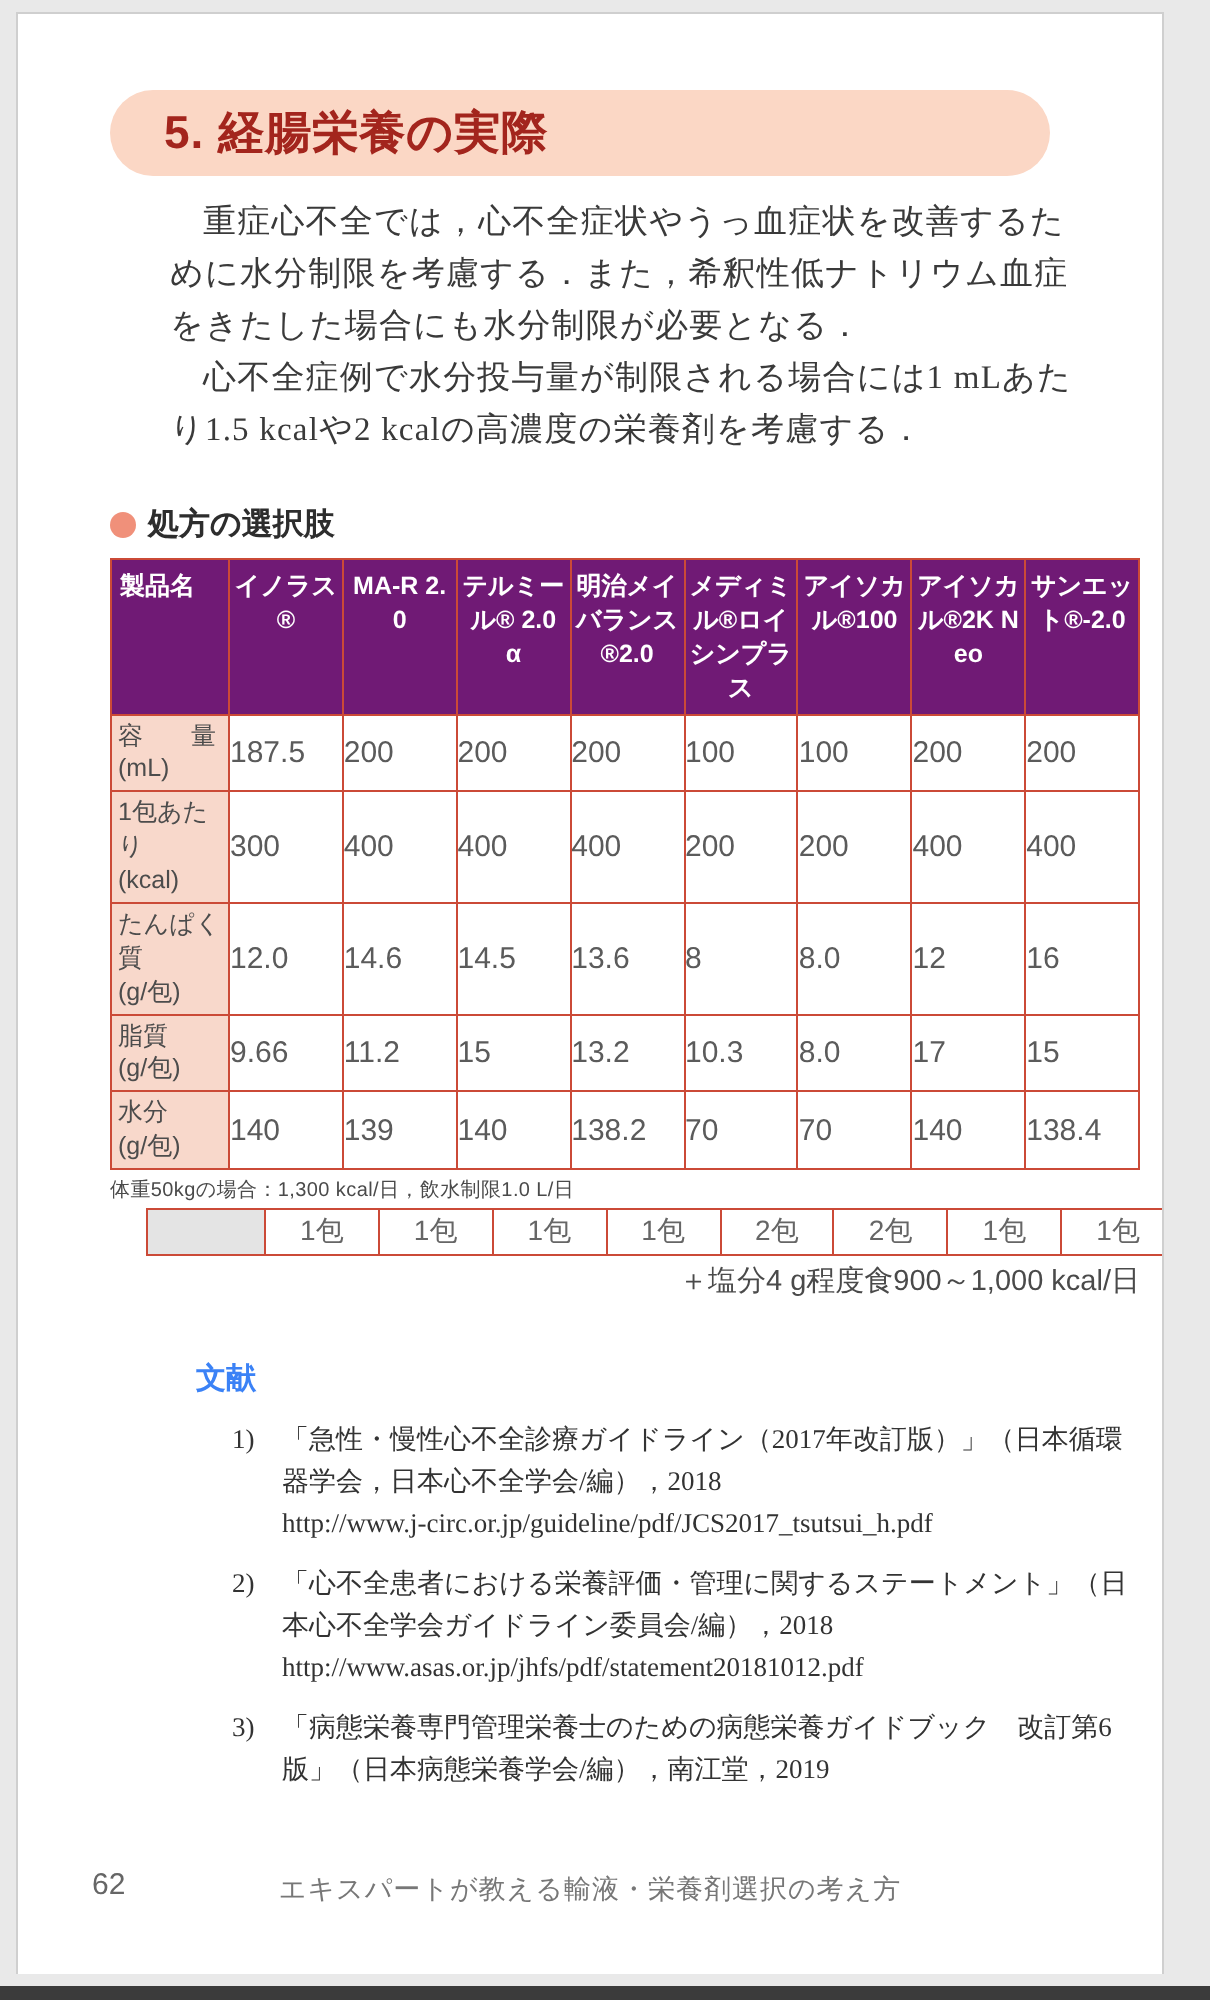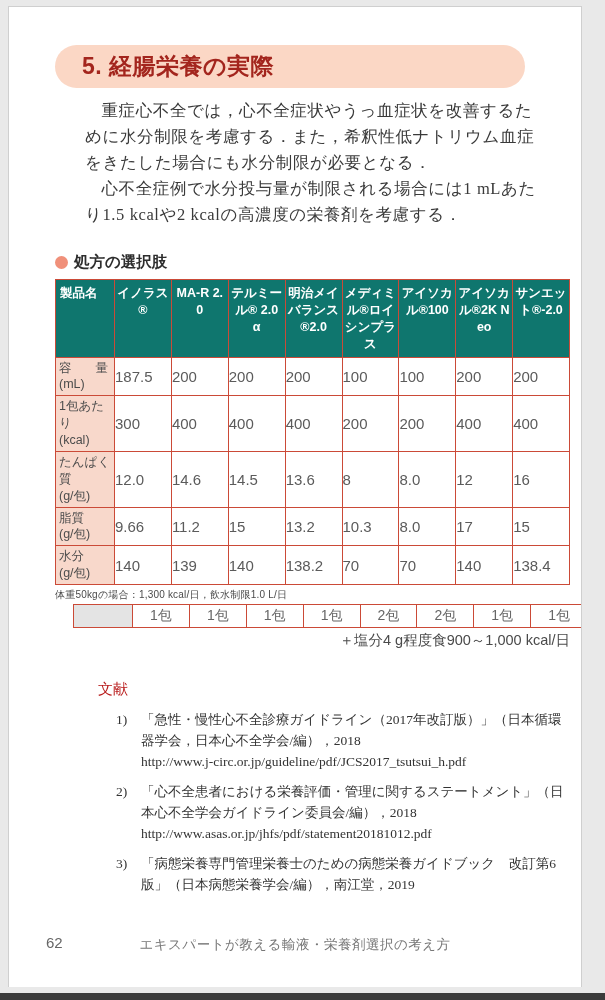--- a/index.html
+++ b/index.html
@@ -46,21 +46,21 @@
   
   .tablewrap{margin-left:46px;width:515px;}
   table.nutri{
     border-collapse:collapse;table-layout:fixed;width:515px;
   }
   table.nutri col.c0{width:59px;}
   table.nutri th,table.nutri td{
     border:1px solid #cb4a37;padding:0;
   }
   table.nutri thead th{
-    background:#0f766e;color:#ffffff;font-weight:bold;
+    background:#701a75;color:#ffffff;font-weight:bold;
     font-size:12.5px;line-height:1.35;vertical-align:top;
     padding:5px 2px 4px 2px;text-align:center;word-break:break-all;
     height:63px;
   }
   table.nutri thead th.prodname{text-align:left;padding-left:4px;}
   table.nutri tbody th{
     background:#f8d8cb;color:#4c4c4c;font-weight:normal;
     font-size:12.5px;line-height:1.35;text-align:left;
     padding:2px 2px 2px 3px;height:31px;
   }
@@ -81,21 +81,21 @@
     border:1px solid #cb4a37;height:20px;text-align:center;
     font-size:14px;color:#666;background:#fff;
   }
   table.dose td.blank{background:#e4e4e4;}
   .table-note2{
     margin:3px 0 0 46px;width:515px;text-align:right;
     font-size:14.5px;color:#4a4a4a;
   }
   
   .refs{margin:30px 0 0 89px;}
-  .refs-heading{font-size:15px;font-weight:normal;color:#b91c1c;margin:0 0 10px 0;}
+  .refs-heading{font-size:15px;font-weight:bold;color:#3b82f6;margin:0 0 10px 0;}
   .ref-item{
     display:flex;margin:0 0 9px 18px;
     font-family:"Liberation Serif","DejaVu Serif",serif;
     font-size:13.5px;line-height:21px;color:#333;
   }
   .ref-num{flex:0 0 25px;}
   .ref-body{flex:1;max-width:428px;}
   .ref-url{display:block;}
   
   .footer{

